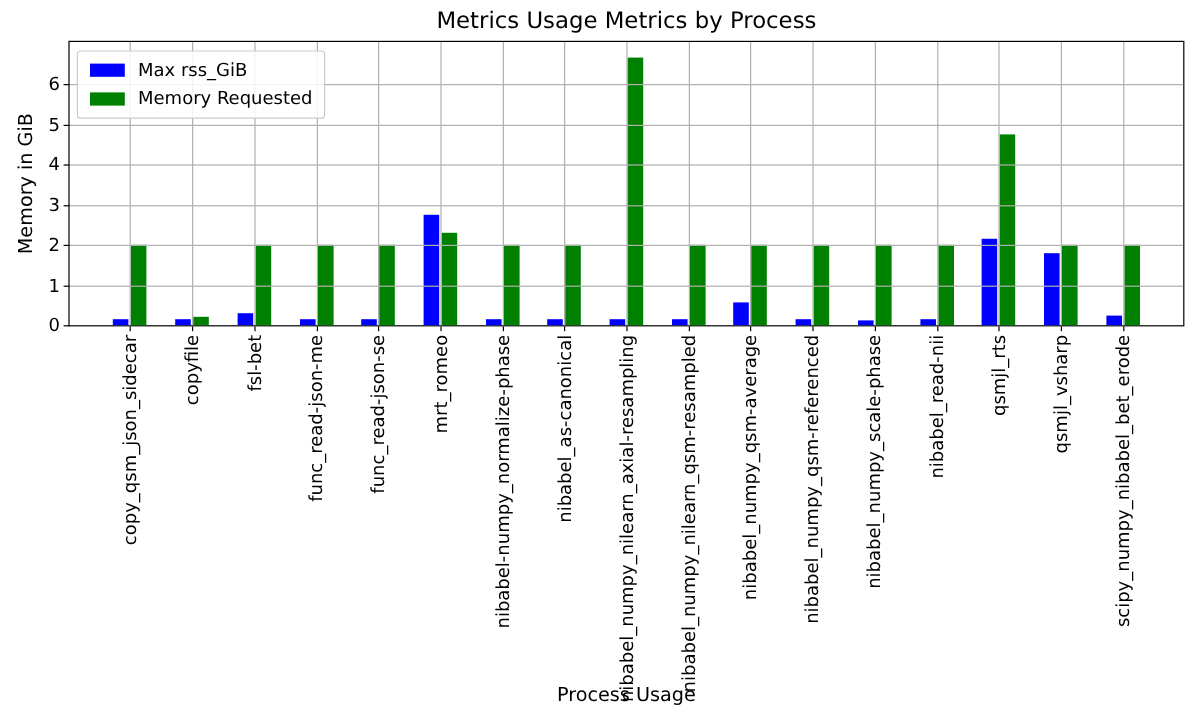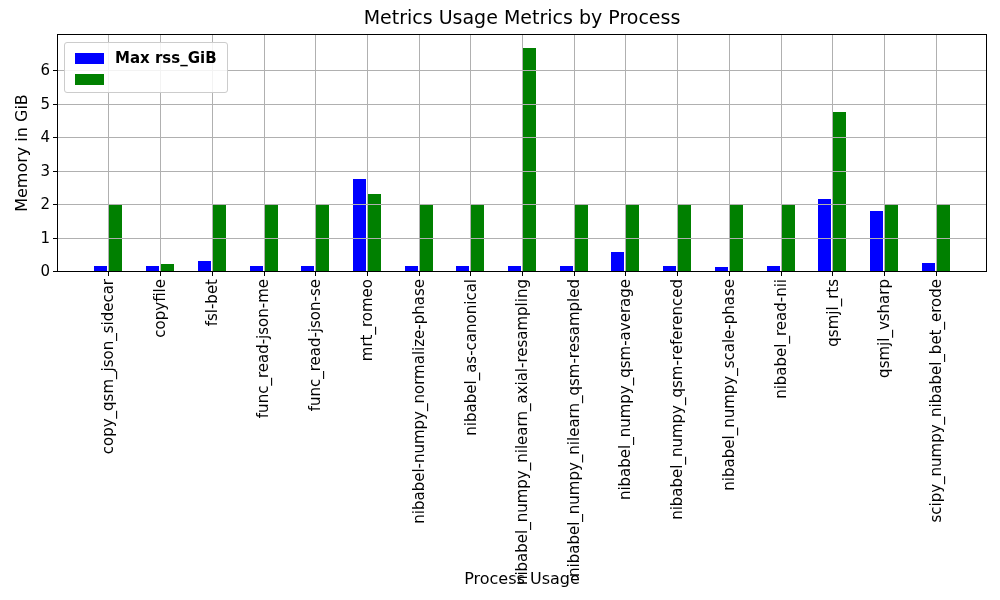--- a/index.html
+++ b/index.html
@@ -15,21 +15,21 @@
           border:1px solid #000; background:#fff; }
   .layer { position:absolute; left:0; top:0; width:928px; height:236px; }
   .gridline-h { position:absolute; height:1px; left:0; width:928px; }
   .gridline-v { position:absolute; width:1px; top:0; height:236px; }
   .bar { position:absolute; }
   .legend { position:absolute; left:6px; top:7px; background:rgba(255,255,255,0.85);
             border:1px solid #cccccc; border-radius:3px; padding:7px 10px;
             display:flex; flex-direction:column; gap:7px; }
   .legend-row { display:flex; align-items:center; gap:11px; }
   .legend-swatch { width:29px; height:11px; flex:0 0 auto; }
-  .legend-label { font-size:15px; line-height:17px; white-space:nowrap;font-weight:bold; }
+  .legend-label { font-size:15px; line-height:17px; white-space:nowrap; }
   .y-tick-label { position:absolute; left:0; width:50px; height:18px; line-height:18px;
                   text-align:right; font-size:15px; }
   .y-tick-mark { position:absolute; width:5px; height:1px; background:#000; }
   .x-tick-mark { position:absolute; width:1px; height:4px; background:#000; top:272px; }
   .x-tick-label { position:absolute; top:279px; white-space:nowrap; font-size:15px; line-height:16px;
                   transform:rotate(-90deg); transform-origin:top right; }
 </style>
 </head>
 <body>
 
@@ -99,20 +99,21 @@
         <div class="gridline-v" style="left: 825.9px; background: rgb(176, 176, 176);"></div>
         <div class="gridline-v" style="left: 877.6px; background: rgb(176, 176, 176);"></div>
       </div>
     <div class="legend" id="legend">
         <div class="legend-row">
           <div class="legend-swatch" style="background: rgb(0, 0, 255);"></div>
           <div class="legend-label">Max rss_GiB</div>
         </div>
         <div class="legend-row">
           <div class="legend-swatch" style="background: rgb(0, 128, 0);"></div>
+          <div class="legend-label">Memory Requested</div>
         </div>
       </div>
   </div>
 
   <div id="axis-layer">
       <div class="y-tick-mark" style="left: 53px; top: 271px;"></div>
       <div class="y-tick-label" style="top: 262px;">0</div>
       <div class="y-tick-mark" style="left: 53px; top: 237.5px;"></div>
       <div class="y-tick-label" style="top: 228.5px;">1</div>
       <div class="y-tick-mark" style="left: 53px; top: 204px;"></div>

